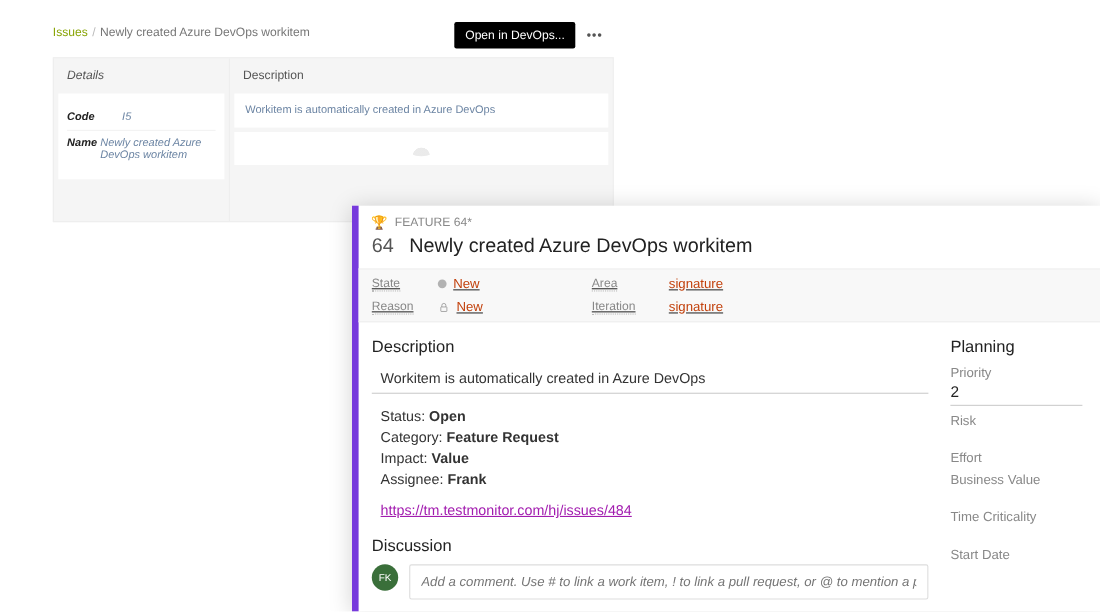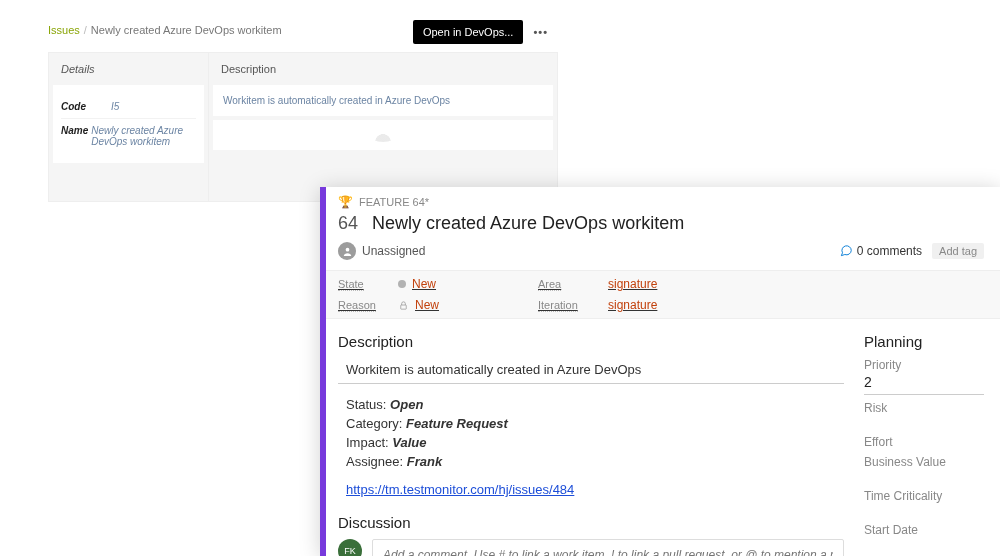--- a/index.html
+++ b/index.html
@@ -198,22 +198,22 @@
   .maincol { flex:1; min-width:0; }
   .sidecol { width:120px; }
   .sec-title { font-size:15px; color:#222; margin:6px 0 8px 0; }
   .desc-first {
     color:#333; font-size:13px;
     border-bottom:1px solid #ccc;
     padding: 4px 0 6px 8px;
     margin-bottom:12px;
   }
   .desc-rest { padding-left:8px; font-size:13px; line-height:1.45; color:#333;}
-  .desc-rest b { font-weight:600;font-style:italic; }
-  .link { color:#1d4ed8; text-decoration:underline; display:inline-block; margin-top:10px; cursor:pointer;}
+  .desc-rest b { font-weight:600; }
+  .link { color:#a21caf; text-decoration:underline; display:inline-block; margin-top:10px; cursor:pointer;}
   .discussion { margin-top:14px; }
   .comment-box {
     display:flex; gap:10px; margin-top:8px;
   }
   .avatar-fk {
     width:24px;height:24px;border-radius:50%;background:#3a6f3a;color:#fff;
     font-size:9px;display:flex;align-items:center;justify-content:center;
     flex-shrink:0;
   }
   .comment-input {
@@ -267,36 +267,20 @@
 <div class="azdo">
   <div class="azdo-inner">
     <div class="feature-line">
       <span class="trophy">🏆</span>
       <span>FEATURE 64*</span>
     </div>
     <div class="title-row">
       <span class="wi-num">64</span>
       <span class="wi-title">Newly created Azure DevOps workitem</span>
     </div>
-    <div class="meta-row">
-      <span class="avatar-unassigned">
-        <svg viewBox="0 0 24 24">
-            <circle cx="12" cy="8" r="4"></circle>
-            <path d="M4 22c0-4 4-6 8-6s8 2 8 6"></path>
-          </svg>
-      </span>
-      <span>Unassigned</span>
-      <span class="comments">
-        <svg class="chat-ico" viewBox="0 0 24 24">
-            <path d="M21 11a8 8 0 0 1-11 7l-6 2 2-5a8 8 0 1 1 15-4z"></path>
-          </svg>
-        <span>0 comments</span>
-      </span>
-      <span class="add-tag">Add tag</span>
-    </div>
   </div>
 
   <div class="state-band">
     <span class="sb-lbl">State</span>
     <span class="sb-val">
         <span class="dot"></span>
         <span>New</span>
       </span>
     <span class="sb-lbl">Area</span>
     <span class="sb-val">signature</span>

